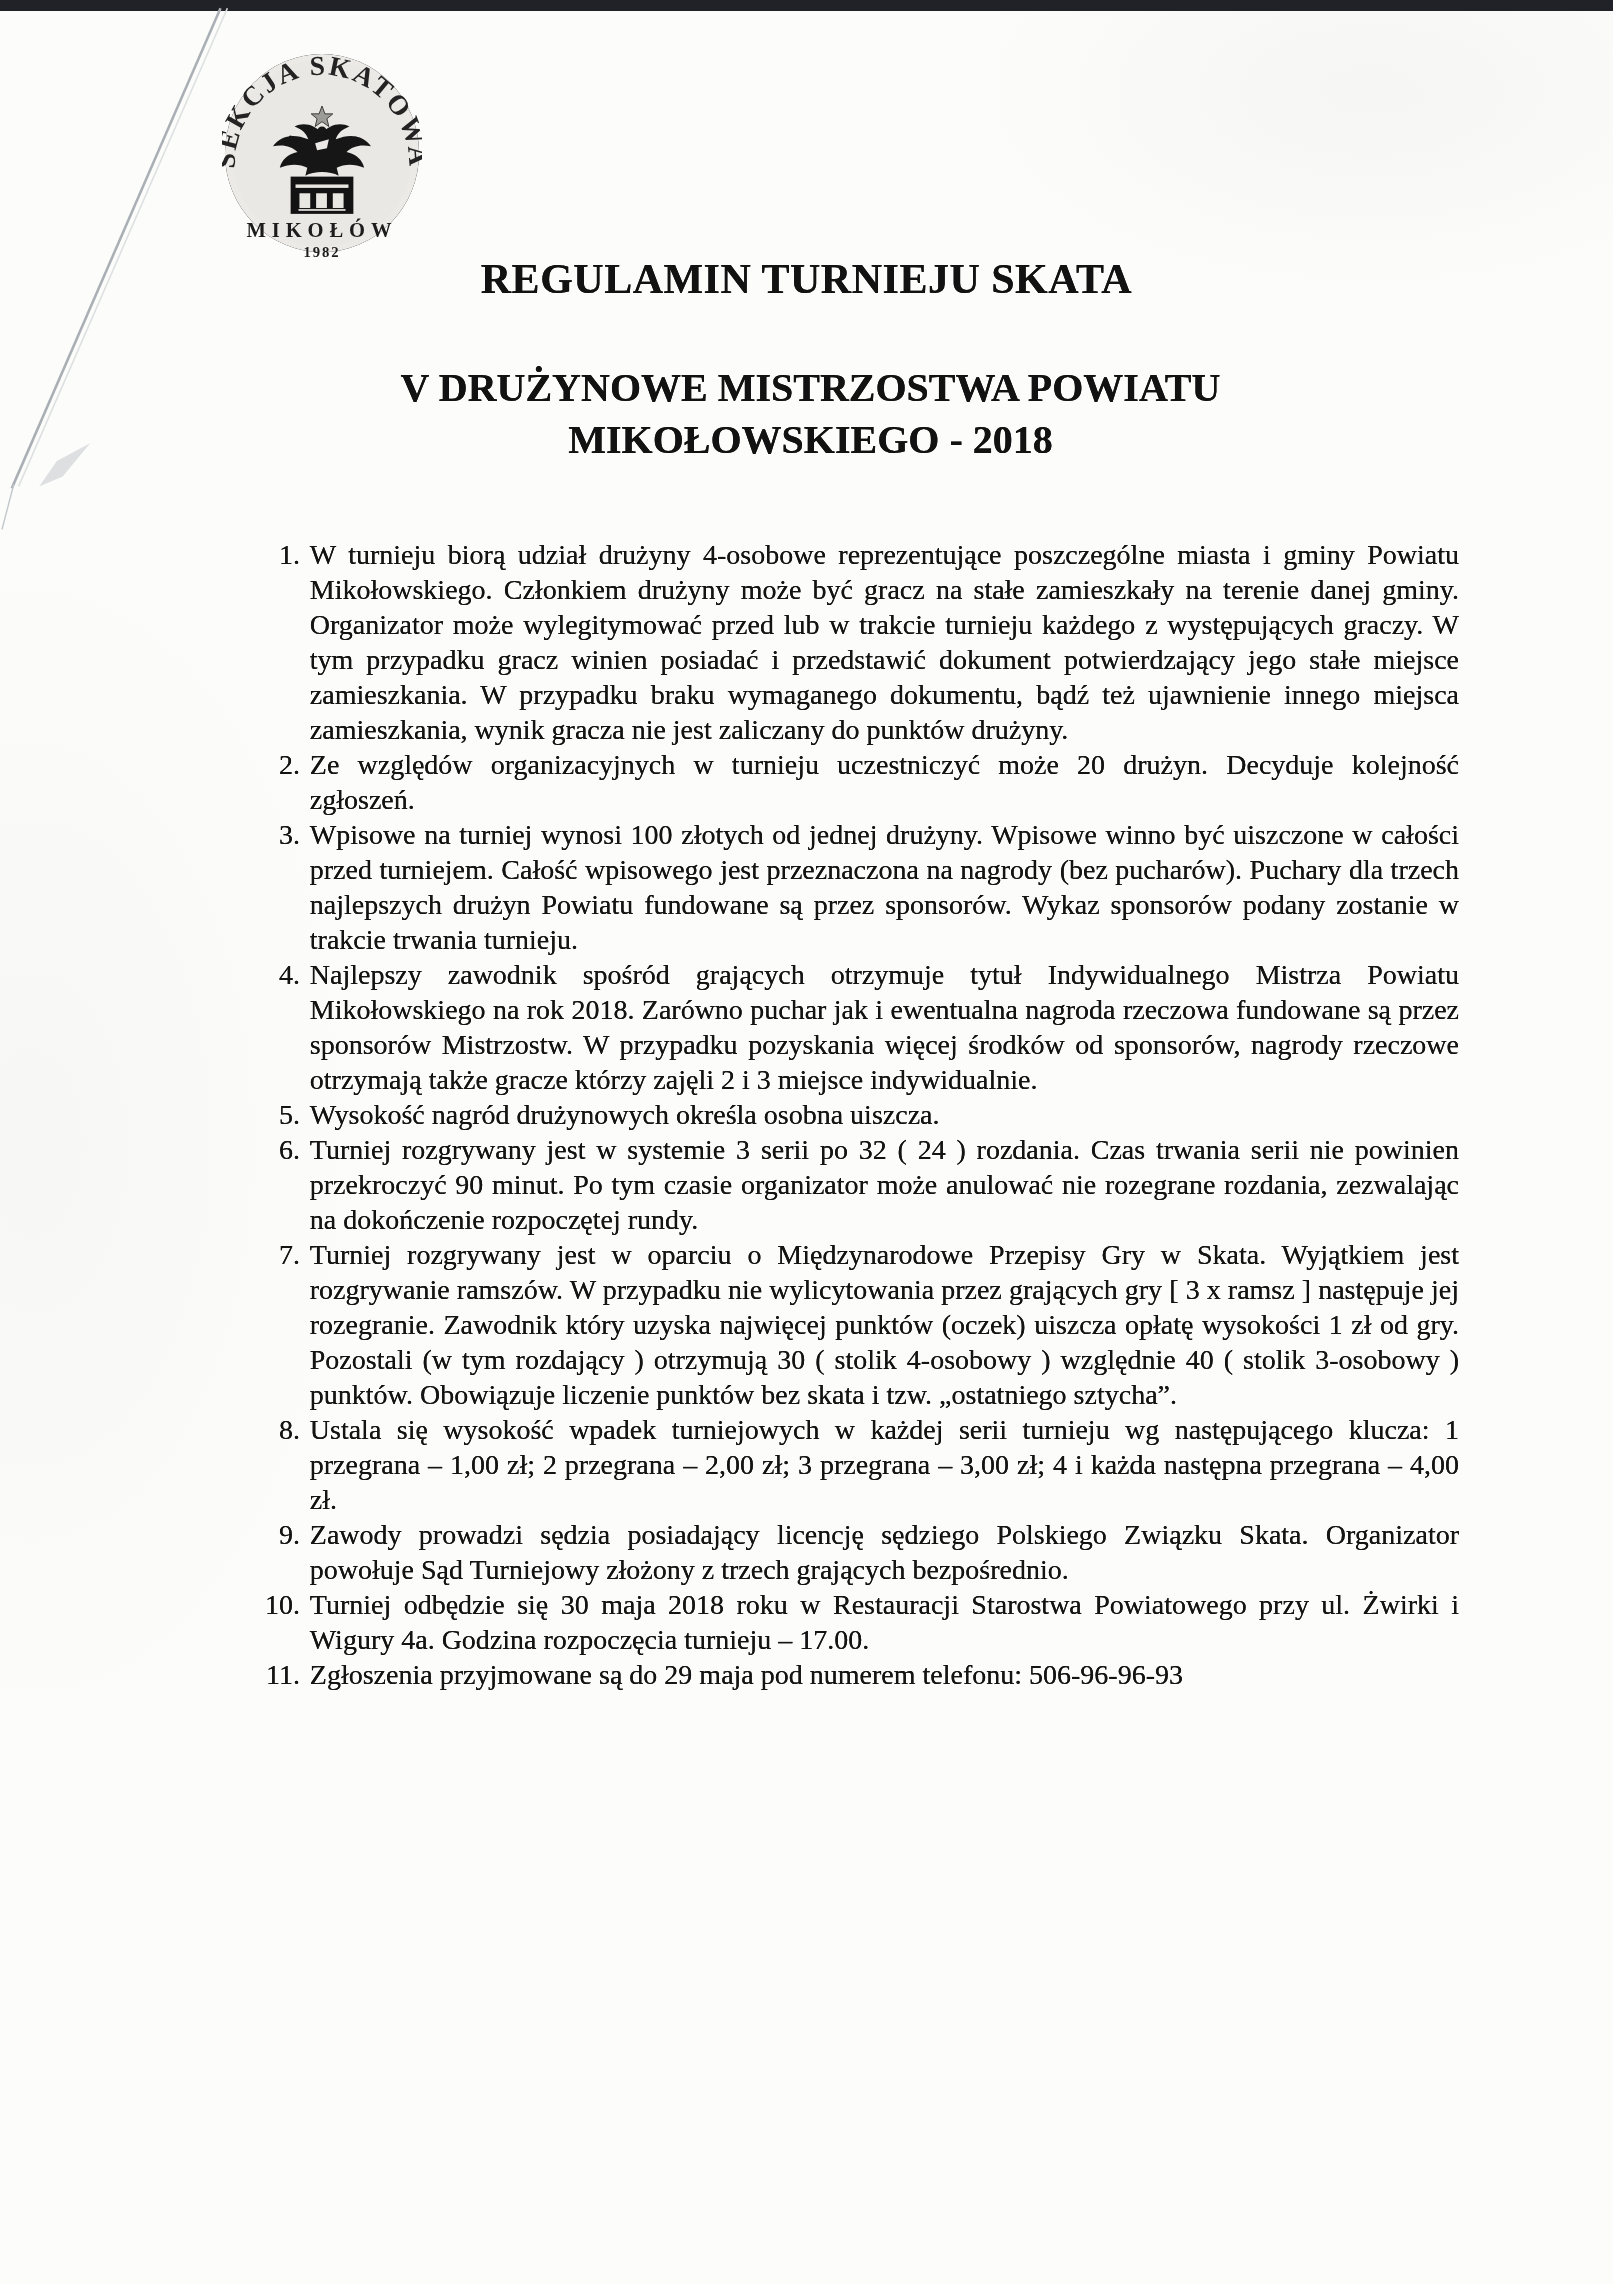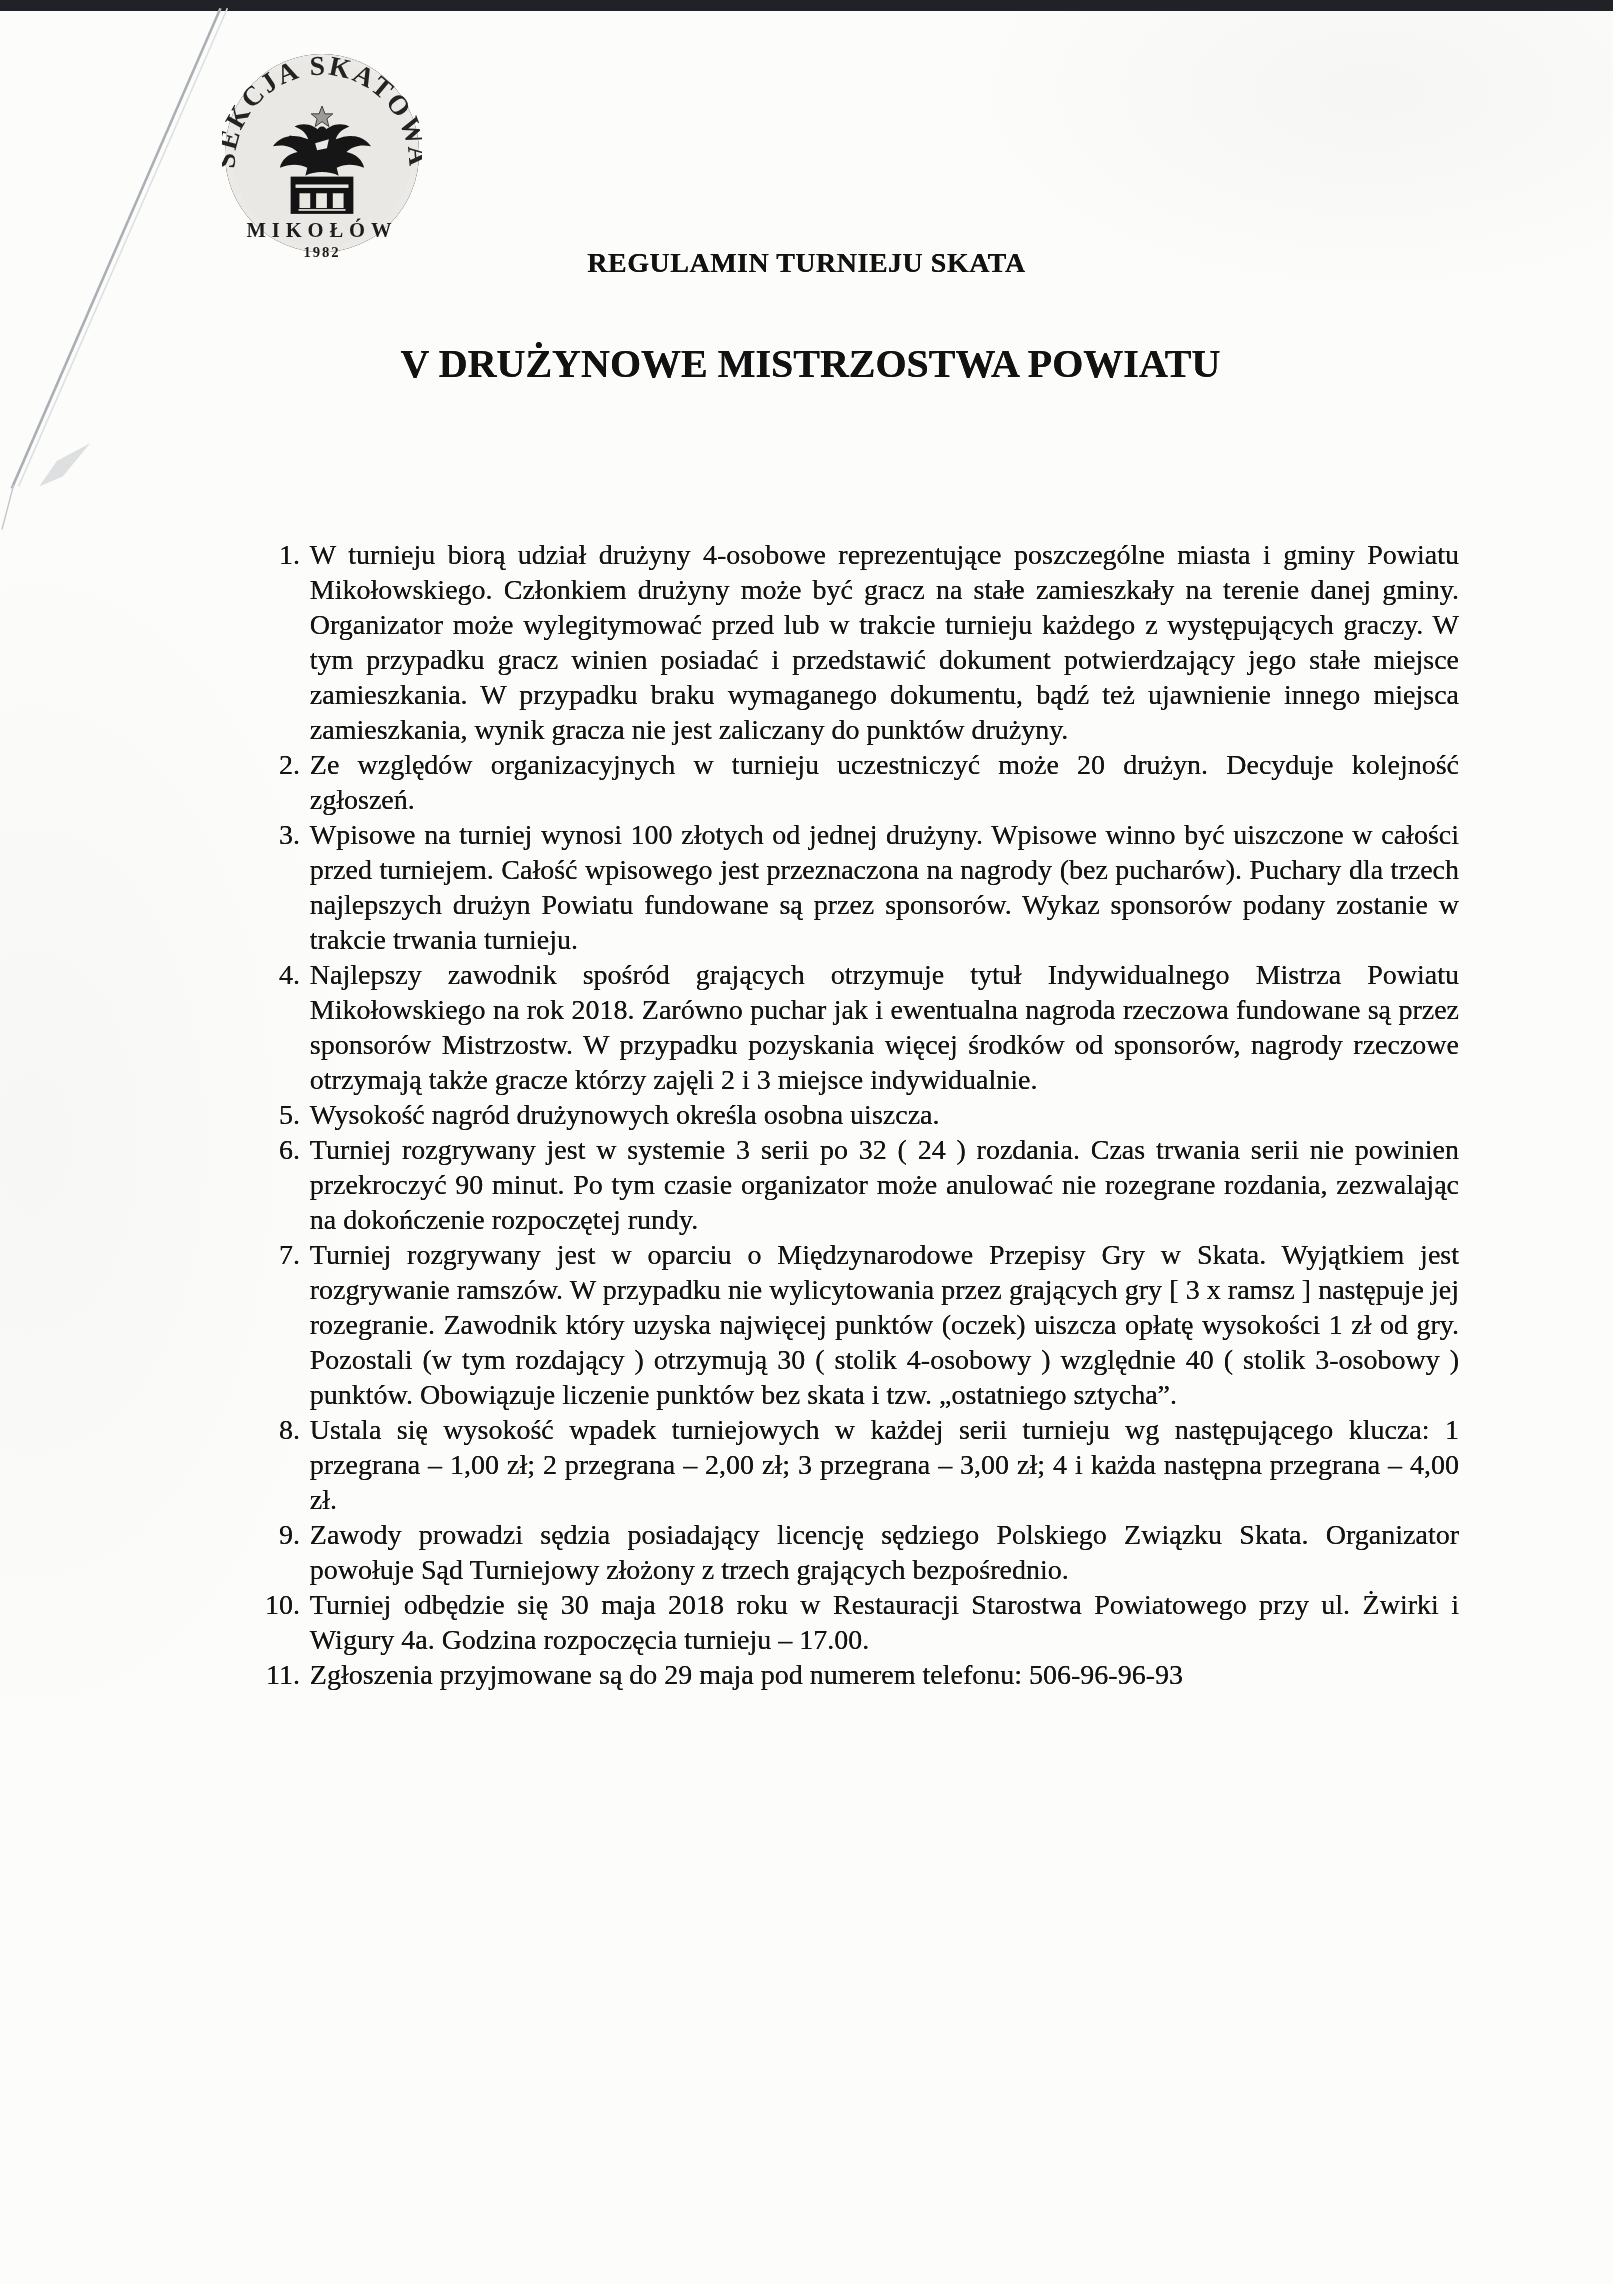--- a/index.html
+++ b/index.html
@@ -20,21 +20,21 @@
     background:#212227;
   }
   .crease{position:absolute;top:0;left:0;pointer-events:none;}
   .logo{
     position:absolute;left:222px;top:49px;width:200px;height:216px;
   }
   .title-block{
     position:absolute;top:243px;left:0;width:1613px;text-align:center;
   }
   .doc-title{
-    margin:4px;font-size:28px;font-weight:700;letter-spacing:0.5px;
+    margin:12px;font-size:42px;font-weight:700;letter-spacing:0.5px;
     color:#121212;text-shadow:0 0 0.5px #121212;
   }
   .doc-subtitle{
     margin:59px 0 0 8px;font-size:40px;font-weight:700;line-height:52px;
     color:#121212;text-shadow:0 0 0.5px #121212;
   }
   .rules{
     position:absolute;top:537px;left:253px;width:1206px;
     font-size:28px;line-height:35px;
   }
@@ -98,20 +98,21 @@
       <rect x="78" y="163" width="48" height="2" fill="#cfcdc8"></rect>
     </g>
     <text x="102" y="192" font-family="Liberation Serif, serif" font-size="21" font-weight="700" letter-spacing="6" text-anchor="middle" fill="#1c1c1c">MIKOŁÓW</text>
     <text x="102" y="212" font-family="Liberation Serif, serif" font-size="15" font-weight="700" letter-spacing="2" text-anchor="middle" fill="#1c1c1c">1982</text>
   </svg>
 
   <div class="title-block">
     <h1 class="doc-title">REGULAMIN TURNIEJU SKATA</h1>
     <h2 class="doc-subtitle">
       <span>V DRUŻYNOWE MISTRZOSTWA POWIATU</span><br>
+      <span>MIKOŁOWSKIEGO - 2018</span>
     </h2>
   </div>
 
   <div class="rules">
 
       <div class="rule">
         <span class="rule-num">1.</span>
         <span class="rule-text">W turnieju biorą udział drużyny 4-osobowe reprezentujące poszczególne miasta i gminy Powiatu Mikołowskiego. Członkiem drużyny może być gracz na stałe zamieszkały na terenie danej gminy. Organizator może wylegitymować przed lub w trakcie turnieju każdego z występujących graczy. W tym przypadku gracz winien posiadać i przedstawić dokument potwierdzający jego stałe miejsce zamieszkania. W przypadku braku wymaganego dokumentu, bądź też ujawnienie innego miejsca zamieszkania, wynik gracza nie jest zaliczany do punktów drużyny.</span>
       </div>
 

